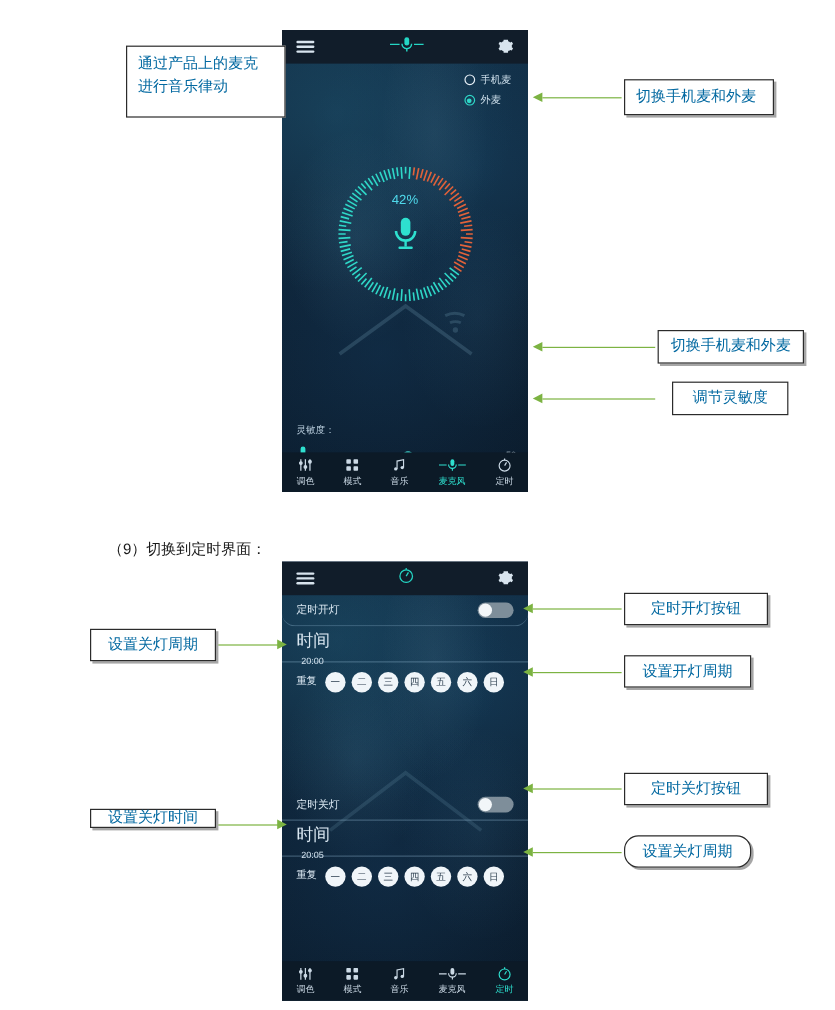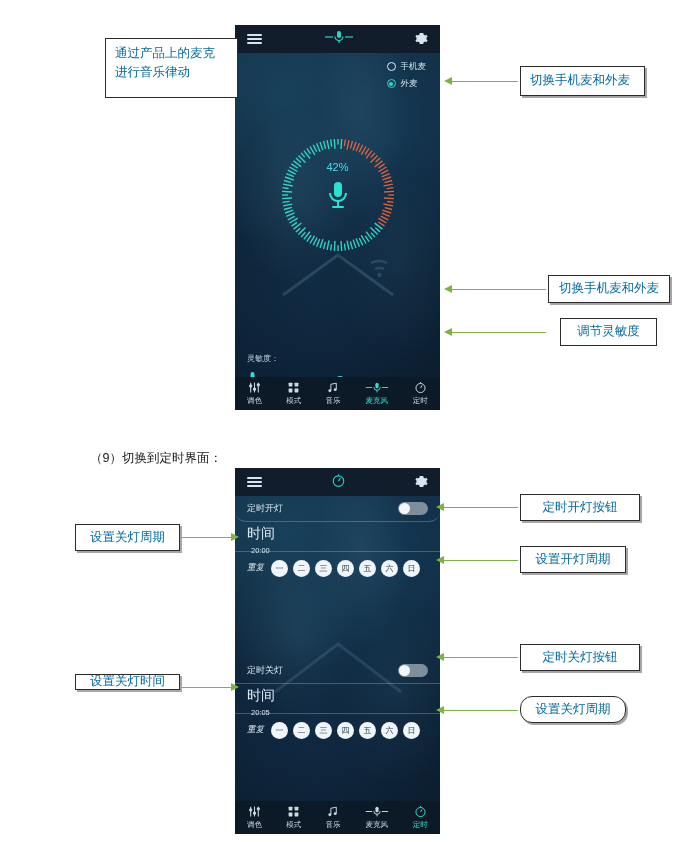--- a/index.html
+++ b/index.html
@@ -299,21 +299,21 @@
   }
   .t-lab { color: #dbe8f2; font-size: 14px; }
   .t-val { color: #d5e4f0; font-size: 7.5px; margin-top: 3px; margin-left: 4px; }
   .trow.repeat {
     height: 32px;
     display: flex;
     align-items: center;
     gap: 5px;
     border-bottom: none;
   }
-  .rep-lab { color: #dbe8f2; font-size: 8.5px; margin-right: 2px; font-style: italic; }
+  .rep-lab { color: #dbe8f2; font-size: 8.5px; margin-right: 2px; }
   .day {
     width: 17px; height: 17px;
     border-radius: 50%;
     background: #f0f5f9;
     color: #2a3d4d;
     font-size: 8px;
     display: flex;
     align-items: center;
     justify-content: center;
     flex: none;

